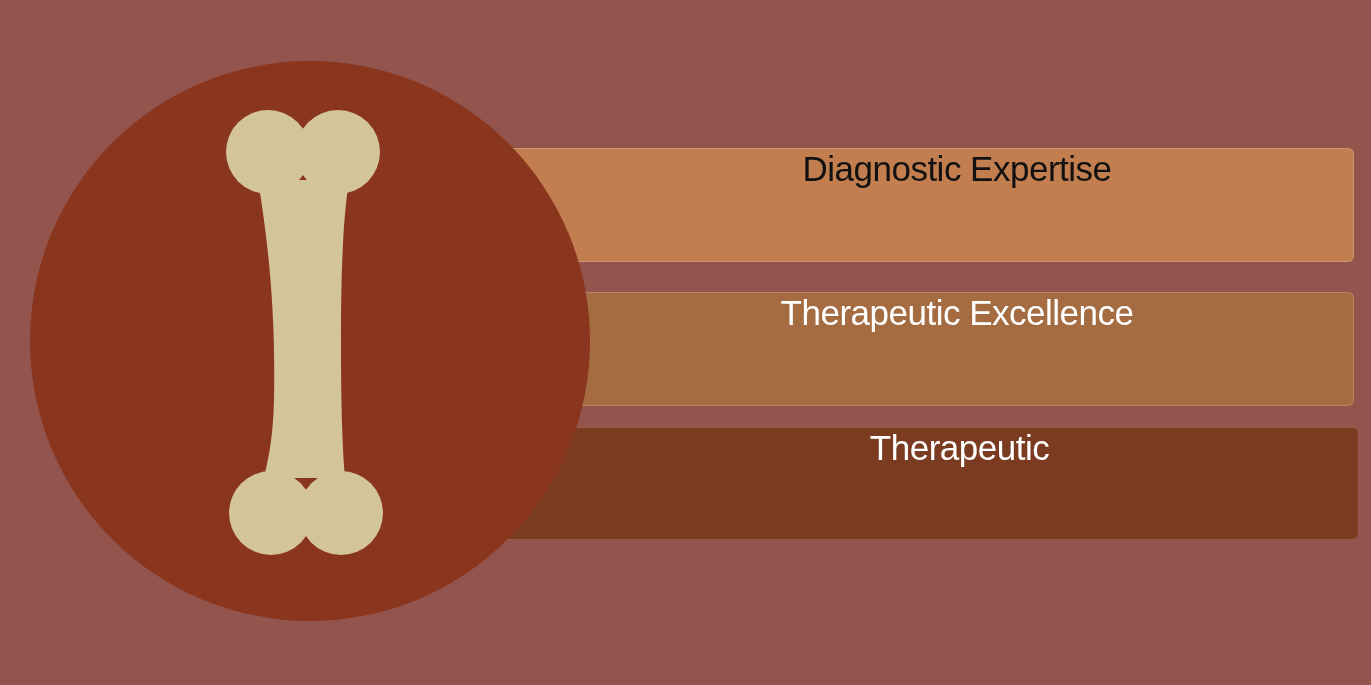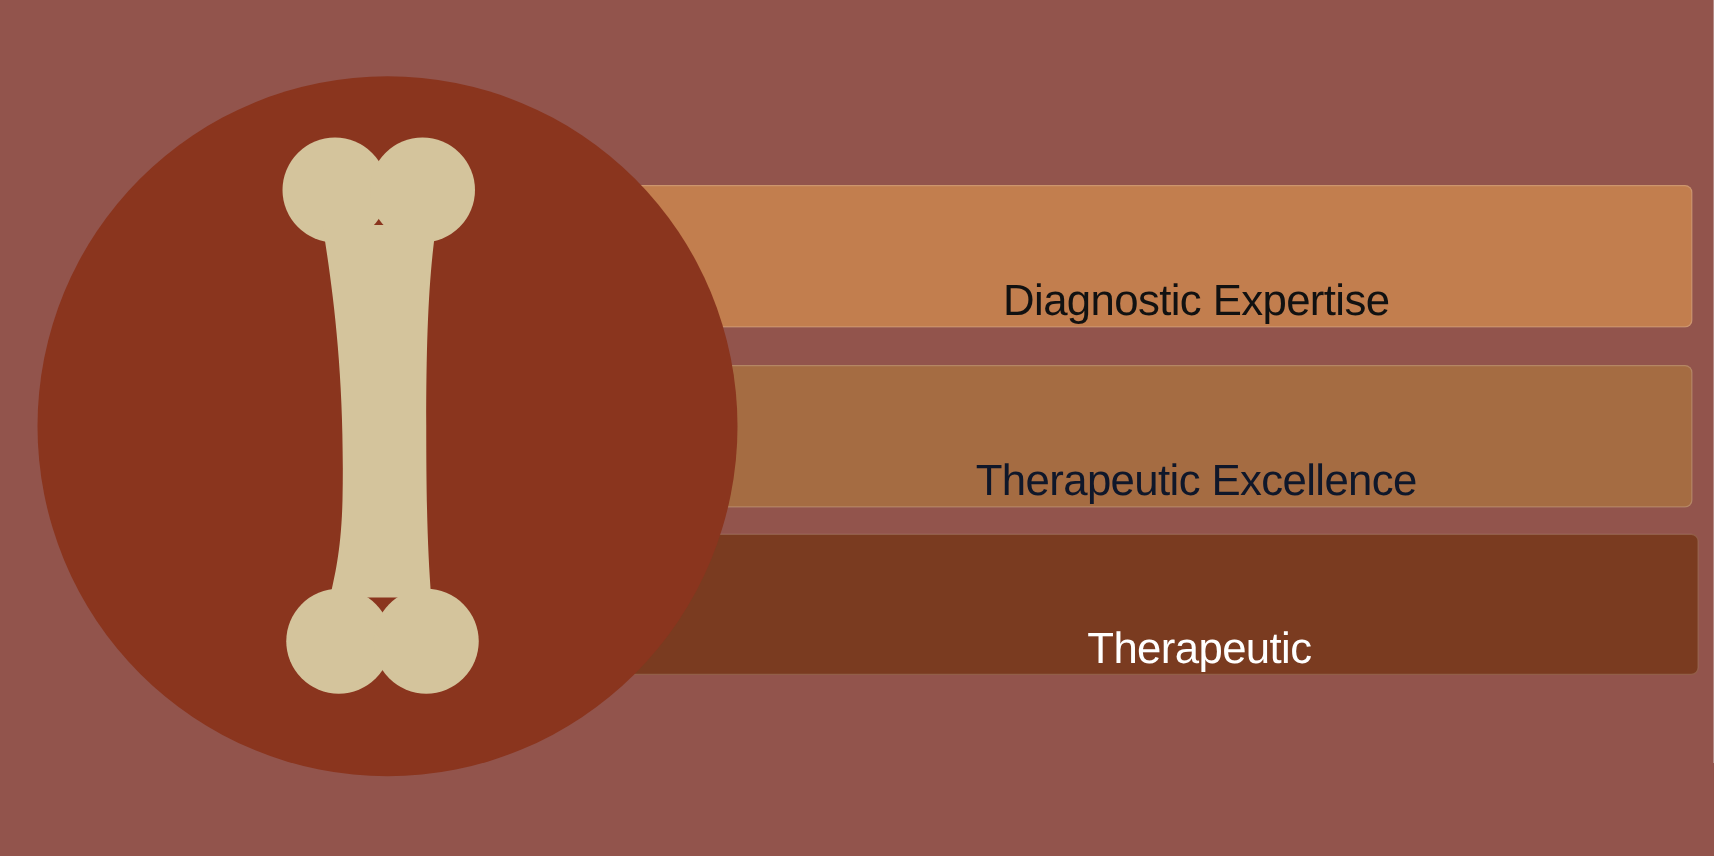--- a/index.html
+++ b/index.html
@@ -7,21 +7,21 @@
       width: 1371px; height: 685px; overflow: hidden;
       position: relative;
       font-family: "Liberation Sans", "DejaVu Sans", sans-serif;
     }
     .bg { position: absolute; inset: 0; }
     .bar {
       position: absolute;
       border-radius: 6px;
       box-sizing: border-box;
       border: 1px solid rgba(255,255,255,0.18);
-      display: flex; align-items: flex-end; justify-content: center;
+      display: flex; align-items: flex-start; justify-content: center;
     }
     .bar span {
       font-size: 35px;
       letter-spacing: -0.5px;
       padding-left: 60px;
     }
     .circle {
       position: absolute;
       left: 30px; top: 61px;
       width: 560px; height: 560px;
@@ -32,21 +32,21 @@
 </head>
 <body>
 
 <div class="bg" style="background:#92544C;"></div>
 
 <div class="bar" style="left:500px; top:148px; width:854px; height:114px; background:#C27E4E;">
   <span style="color:#111111;">Diagnostic Expertise</span>
 </div>
 
 <div class="bar" style="left:500px; top:292px; width:854px; height:114px; background:#A56C42;">
-  <span style="color:#0f172a;">Therapeutic Excellence</span>
+  <span style="color:#ffffff;">Therapeutic Excellence</span>
 </div>
 
 <div class="bar" style="left:500px; top:427px; width:859px; height:113px; background:#7A3B20;">
   <span style="color:#FFFFFF;">Therapeutic</span>
 </div>
 
 <div class="circle" style="background:#8A351E;"></div>
 
 <svg class="bone" width="1371" height="685" viewBox="0 0 1371 685">
   <g fill="#D4C49C">

